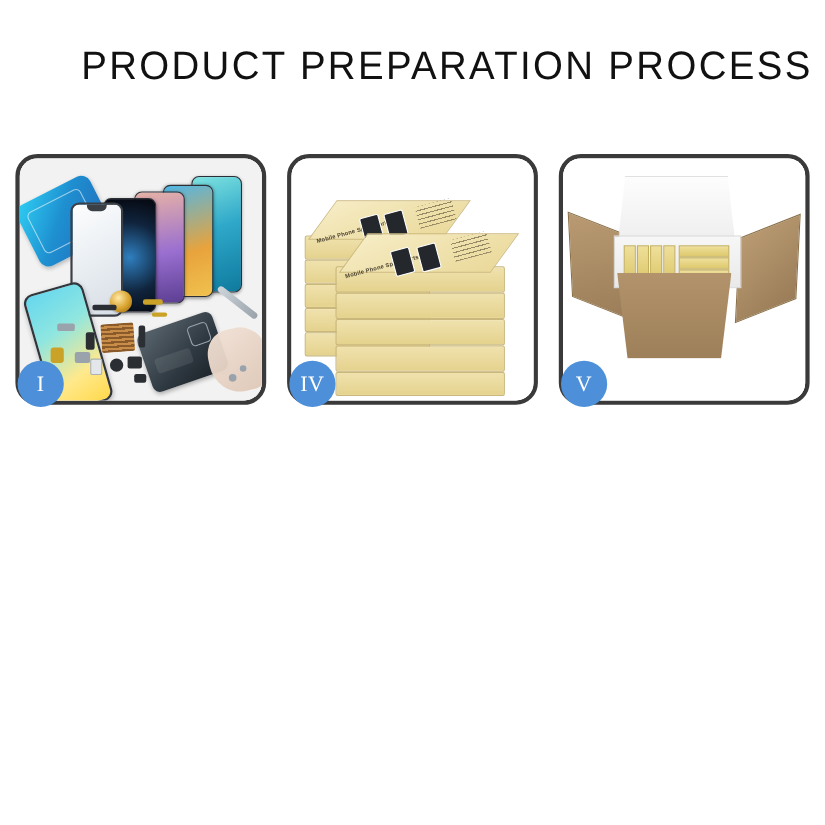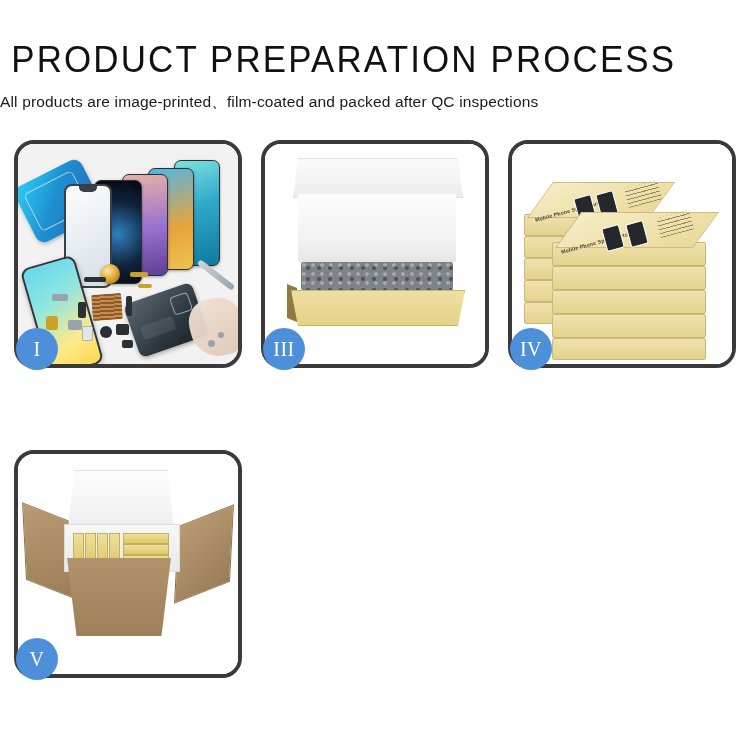--- a/index.html
+++ b/index.html
@@ -9,21 +9,21 @@
   }
   body {
     width: 750px;
     height: 750px;
     font-family: "Liberation Sans", sans-serif;
     overflow: hidden;
     position: relative;
   }
 
   
-  .header { text-align: left; padding-top: 40px; }
+  .header { text-align: right; padding-top: 40px; }
   .title {
     font-family: "Liberation Sans", sans-serif;
     font-size: 36px;
     font-weight: 500;
     letter-spacing: 2.2px;
     color: #111111;
     line-height: 1.1;
     transform: scaleX(0.97);
   }
   .subtitle {
@@ -314,21 +314,20 @@
   .c6-tab {
     position: absolute; width: 14px; height: 16px;
     background: rgba(122,98,66,.55); border-radius: 1px;
   }
 </style>
 </head>
 <body>
 
 <div class="header">
   <div class="title">PRODUCT PREPARATION PROCESS</div>
-  <div class="subtitle">All products are image-printed、film-coated and packed after QC inspections</div>
 </div>
 
 <div class="grid">
 
   <div class="panel">
     <div class="panel-inner">
       <div class="p1">
         <div class="blue-film"></div>
         <div class="phone-fan">
           <div class="fan-phone fp5"></div>
@@ -356,32 +355,20 @@
         <div class="part flex" style="left:28px;top:172px;width:12px;height:14px;border-radius:3px;"></div>
         <div class="part" style="left:104px;top:196px;width:11px;height:8px;"></div>
         <div class="part lt" style="left:190px;top:196px;width:7px;height:7px;border-radius:50%;"></div>
         <div class="part lt" style="left:200px;top:188px;width:6px;height:6px;border-radius:50%;"></div>
       </div>
     </div>
     <div class="badge">I</div>
   </div>
 
 
-  <div class="panel white">
-    <div class="panel-inner">
-      <div class="p3">
-        <div class="box3-lid"></div>
-        <div class="box3-foam"></div>
-        <div class="box3-gray"></div>
-        <div class="box3-side"></div>
-        <div class="box3-front"></div>
-      </div>
-    </div>
-    <div class="badge">III</div>
-  </div>
 
   <div class="panel white">
     <div class="panel-inner">
       <div class="p4">
         <div class="stack">
 
           <div class="sbox" style="left:2px;top:56px;width:112px;height:20px;"></div>
           <div class="sbox" style="left:2px;top:78px;width:112px;height:20px;"></div>
           <div class="sbox" style="left:2px;top:100px;width:112px;height:20px;"></div>
           <div class="sbox" style="left:2px;top:122px;width:112px;height:20px;"></div>

